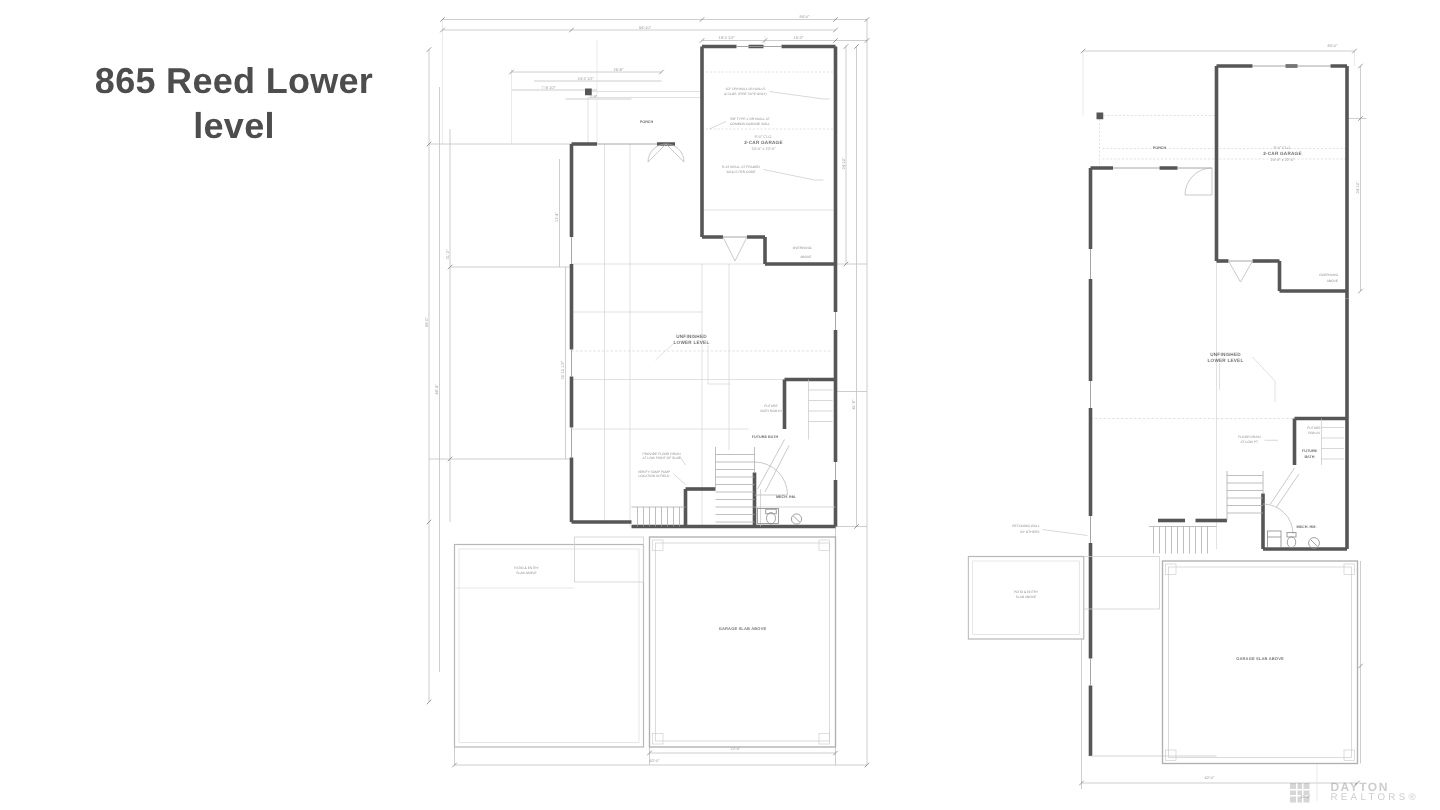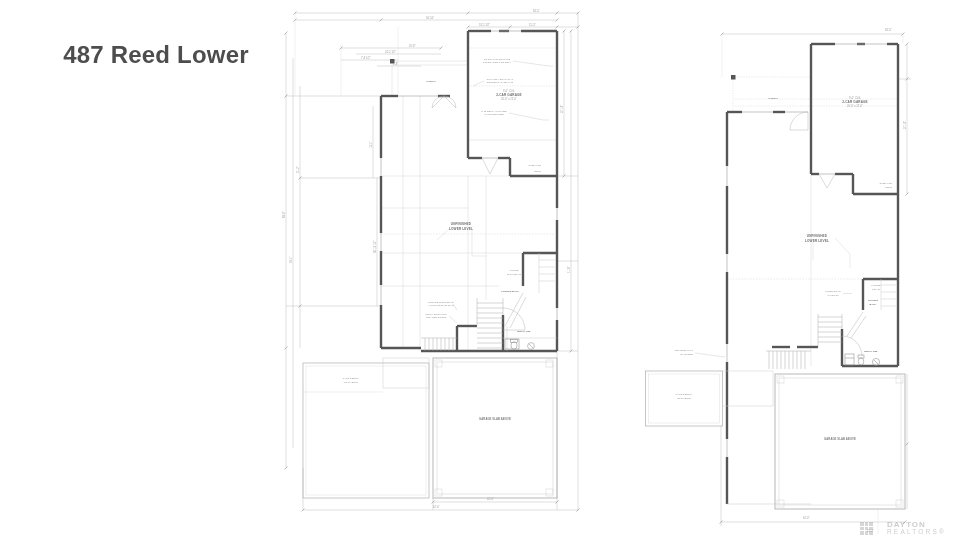--- a/index.html
+++ b/index.html
@@ -30,21 +30,22 @@
     grid-template-rows:repeat(3,1fr);gap:1px;opacity:.55;}
   .wm-icon span{background:rgba(120,120,120,.55);}
   .wm-text{display:flex;flex-direction:column;line-height:1.05;}
   .wm-brand{font-size:8px;font-weight:bold;letter-spacing:1px;}
   .wm-sub{font-size:6.5px;letter-spacing:2.2px;}
 </style>
 </head>
 <body>
 
 <div class="title">
-  <div>487 Reed Lower</div>
+  <div>865 Reed Lower</div>
+  <div>level</div>
 </div>
 
 <svg class="plan plan-left" width="300" height="510" viewBox="0 0 300 510">
 
   <g stroke="#bdbdbd" stroke-width="0.5" fill="none">
     <line x1="14" y1="5" x2="297" y2="5"></line>
     <line x1="14" y1="12" x2="276" y2="12"></line>
     <line x1="187" y1="19" x2="297" y2="19"></line>
     <line x1="60" y1="40" x2="160" y2="40"></line>
     <line x1="75" y1="46" x2="160" y2="46"></line>

